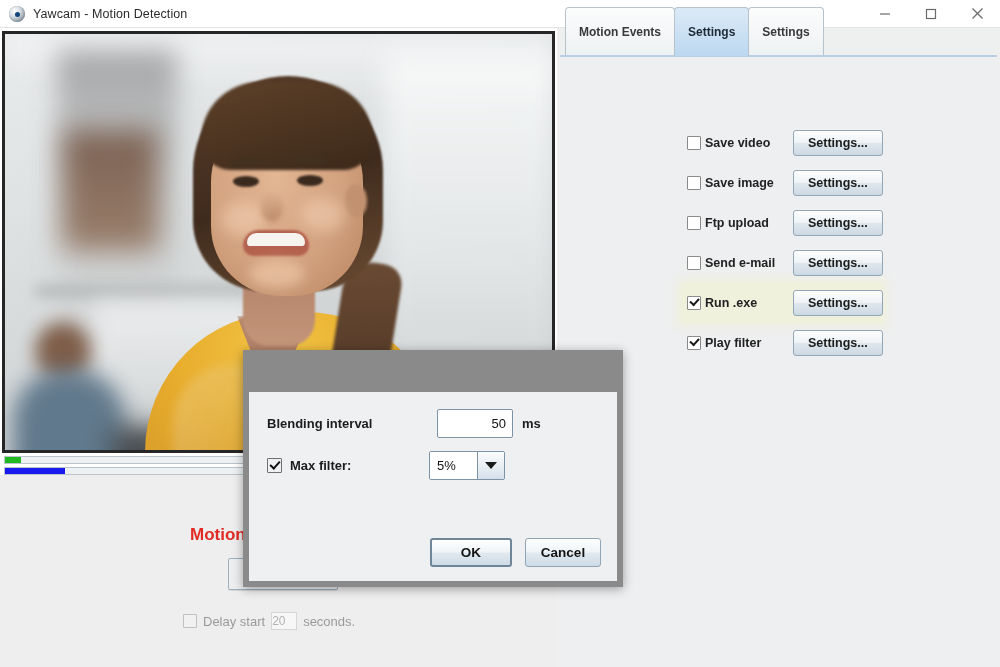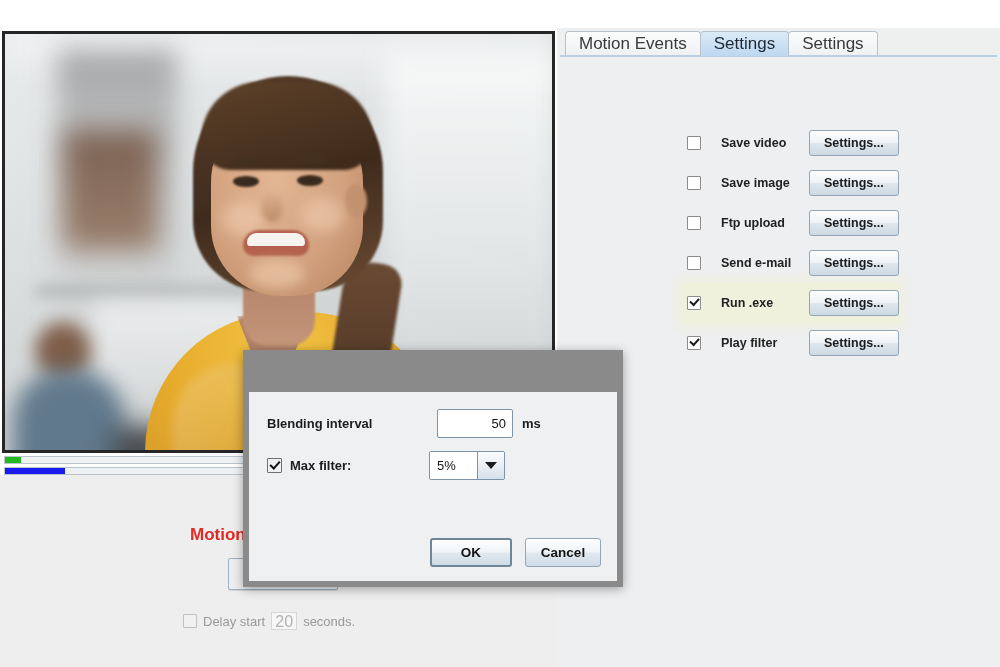--- a/index.html
+++ b/index.html
@@ -334,23 +334,22 @@
     border: 1px solid #c0c0c0;
     box-sizing: border-box;
     border-radius: 1px;
     flex: none;
   }
   .delay-input {
     width: 26px; height: 18px;
     background: #f7f7f7;
     border: 1px solid #d6d6d6;
     box-sizing: border-box;
-    font-size: 16px;
+    font-size: 12px;
     color: #b2b2b2;
-    text-align: right;
     padding-right: 3px;
     line-height: 17px;
   }
 
   
   .right-panel {
     position: absolute;
     left: 557px; top: 28px;
     width: 443px; height: 639px;
     background: #eef0f0;
@@ -360,25 +359,25 @@
     left: 0; top: 0;
     height: 28px;
     width: 100%;
     display: flex;
     align-items: flex-end;
     padding-left: 8px;
     box-sizing: border-box;
   }
   .tab {
     height: 24px;
-    padding: 0 13px;
-    display: flex;
-    align-items: center;
-    font-size: 17px;
-    font-weight: normal;
+    padding: 12px 13px;
+    display: flex;
+    align-items: center;
+    font-size: 12px;
+    font-weight: bold;
     color: #3a3a3a;
     background: linear-gradient(180deg,#fbfcfc 0%,#eef1f3 100%);
     border: 1px solid #b6c3cd;
     border-bottom: none;
     border-radius: 4px 4px 0 0;
     margin-right: -1px;
     white-space: nowrap;
     position: relative;
   }
   .tab.selected {
@@ -426,21 +425,21 @@
     left: 2px; top: 1px;
     width: 7px; height: 4px;
     border-left: 2px solid #1a1a1a;
     border-bottom: 2px solid #1a1a1a;
     transform: rotate(-48deg);
   }
   .action-label {
     font-size: 12.5px;
     font-weight: bold;
     color: #222222;
-    margin-left: 20px;
+    margin-left: 4px;
     width: 88px;
     white-space: nowrap;
   }
   .jbtn {
     font-size: 12.5px;
     font-weight: bold;
     color: #1c1c1c;
     background: linear-gradient(180deg,#fdfefe 0%,#eef2f5 48%,#dfe7ed 52%,#ccd9e4 100%);
     border: 1px solid #93a6b6;
     border-radius: 3px;
@@ -617,20 +616,41 @@
     border: 2px solid #6f8598;
     padding: 5px 29px;
     margin-left: 31px;
   }
 </style>
 </head>
 <body>
 
 <div id="app">
 
+  <div class="titlebar">
+    <div class="tb-icon"></div>
+    <div class="tb-title">Yawcam - Motion Detection</div>
+    <div class="tb-spacer"></div>
+    <div class="tb-btn">
+      <svg width="12" height="12" viewBox="0 0 12 12">
+          <line x1="1" y1="6" x2="11" y2="6" stroke="#6a6a6a" stroke-width="1.2"></line>
+        </svg>
+    </div>
+    <div class="tb-btn">
+      <svg width="12" height="12" viewBox="0 0 12 12">
+          <rect x="1.5" y="1.5" width="9" height="9" fill="none" stroke="#6a6a6a" stroke-width="1.2"></rect>
+        </svg>
+    </div>
+    <div class="tb-btn">
+      <svg width="13" height="13" viewBox="0 0 13 13">
+          <line x1="1.5" y1="1.5" x2="11.5" y2="11.5" stroke="#6a6a6a" stroke-width="1.2"></line>
+          <line x1="11.5" y1="1.5" x2="1.5" y2="11.5" stroke="#6a6a6a" stroke-width="1.2"></line>
+        </svg>
+    </div>
+  </div>
 
   <div class="left-lower"></div>
 
   <div class="preview-wrap">
     <div class="preview-img">
       <div class="bg-blob bg-ceiling"></div>
       <div class="bg-blob bg-pillarL"></div>
       <div class="bg-blob bg-wood"></div>
       <div class="bg-blob bg-win1"></div>
       <div class="bg-blob bg-deskline"></div>

